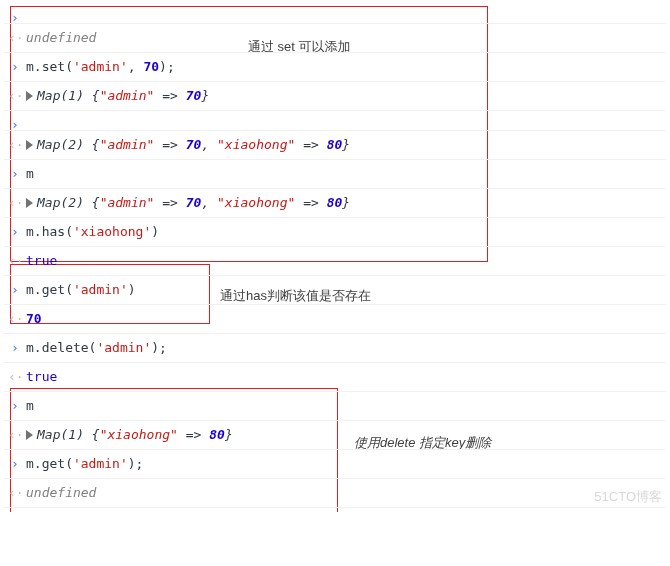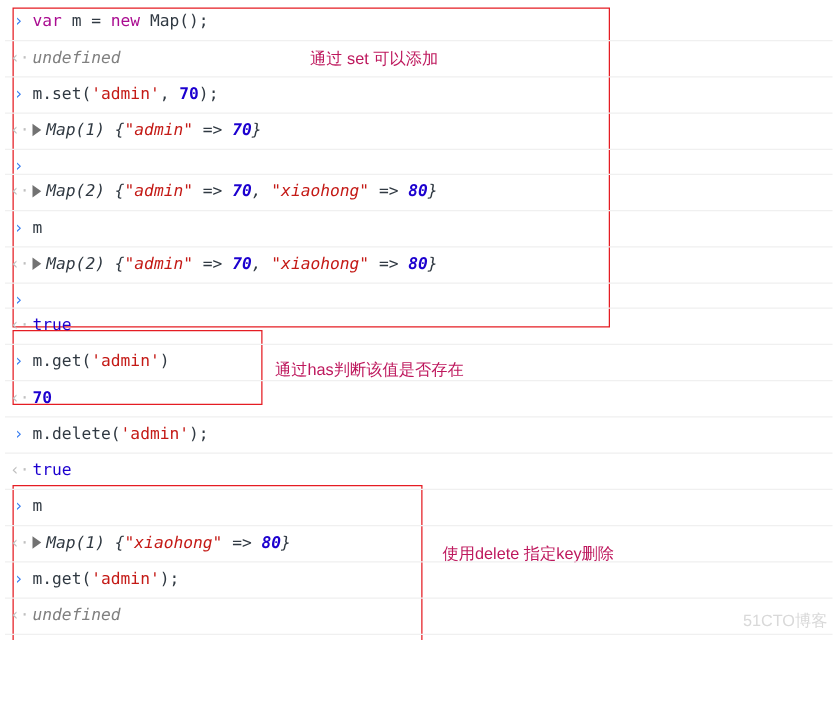--- a/index.html
+++ b/index.html
@@ -48,21 +48,21 @@
     display: inline-block;
     width: 0; height: 0;
     border-top: 5px solid transparent;
     border-bottom: 5px solid transparent;
     border-left: 7px solid #727272;
     margin-right: 4px;
     vertical-align: -1px;
   }
   .annot {
     position: absolute;
-    color: #be185d;
+    color: #404040;
     font-family: "Microsoft YaHei", sans-serif;
     font-size: 13px;
     pointer-events: none;
   }
   .redbox {
     position: absolute;
     border: 1.5px solid #e51c23;
     pointer-events: none;
   }
   .watermark {
@@ -79,25 +79,24 @@
 <body>
 
 <div class="console">
 
   <div class="redbox" style="top:2px;left:6px;width:478px;height:256px;"></div>
   <div class="redbox" style="top:260px;left:6px;width:200px;height:60px;"></div>
   <div class="redbox" style="top:384px;left:6px;width:328px;height:154px;"></div>
 
   <div class="annot" style="top:34px;left:244px;">通过 set 可以添加</div>
   <div class="annot" style="top:283px;left:216px;">通过has判断该值是否存在</div>
-  <div class="annot" style="top:430px;left:350px;">使用delete 指定key删除</div>
+  <div class="annot" style="top:430px;left:350px;font-style:italic;">使用delete 指定key删除</div>
 
   <div class="row">
       <span class="prompt in">›</span>
-      <span class="content"><span class="kw">var</span> m = <span class="kw">new</span> Map();</span>
     </div>
   <div class="row">
       <span class="prompt out">‹·</span>
       <span class="content"><span class="undef">undefined</span></span>
     </div>
   <div class="row">
       <span class="prompt in">›</span>
       <span class="content">m.set(<span class="str">'admin'</span>, <span class="num">70</span>);</span>
     </div>
   <div class="row">
@@ -114,20 +113,21 @@
   <div class="row">
       <span class="prompt in">›</span>
       <span class="content">m</span>
     </div>
   <div class="row">
       <span class="prompt out">‹·</span>
       <span class="content"><span class="tri"></span><span class="obj">Map(2) {<span class="str">"admin"</span> <span class="arrow">=&gt;</span> <span class="num">70</span>, <span class="str">"xiaohong"</span> <span class="arrow">=&gt;</span> <span class="num">80</span>}</span></span>
     </div>
   <div class="row">
       <span class="prompt in">›</span>
+      <span class="content">m.has(<span class="str">'xiaohong'</span>)</span>
     </div>
   <div class="row">
       <span class="prompt out">‹·</span>
       <span class="content"><span class="bool">true</span></span>
     </div>
   <div class="row">
       <span class="prompt in">›</span>
       <span class="content">m.get(<span class="str">'admin'</span>)</span>
     </div>
   <div class="row">

